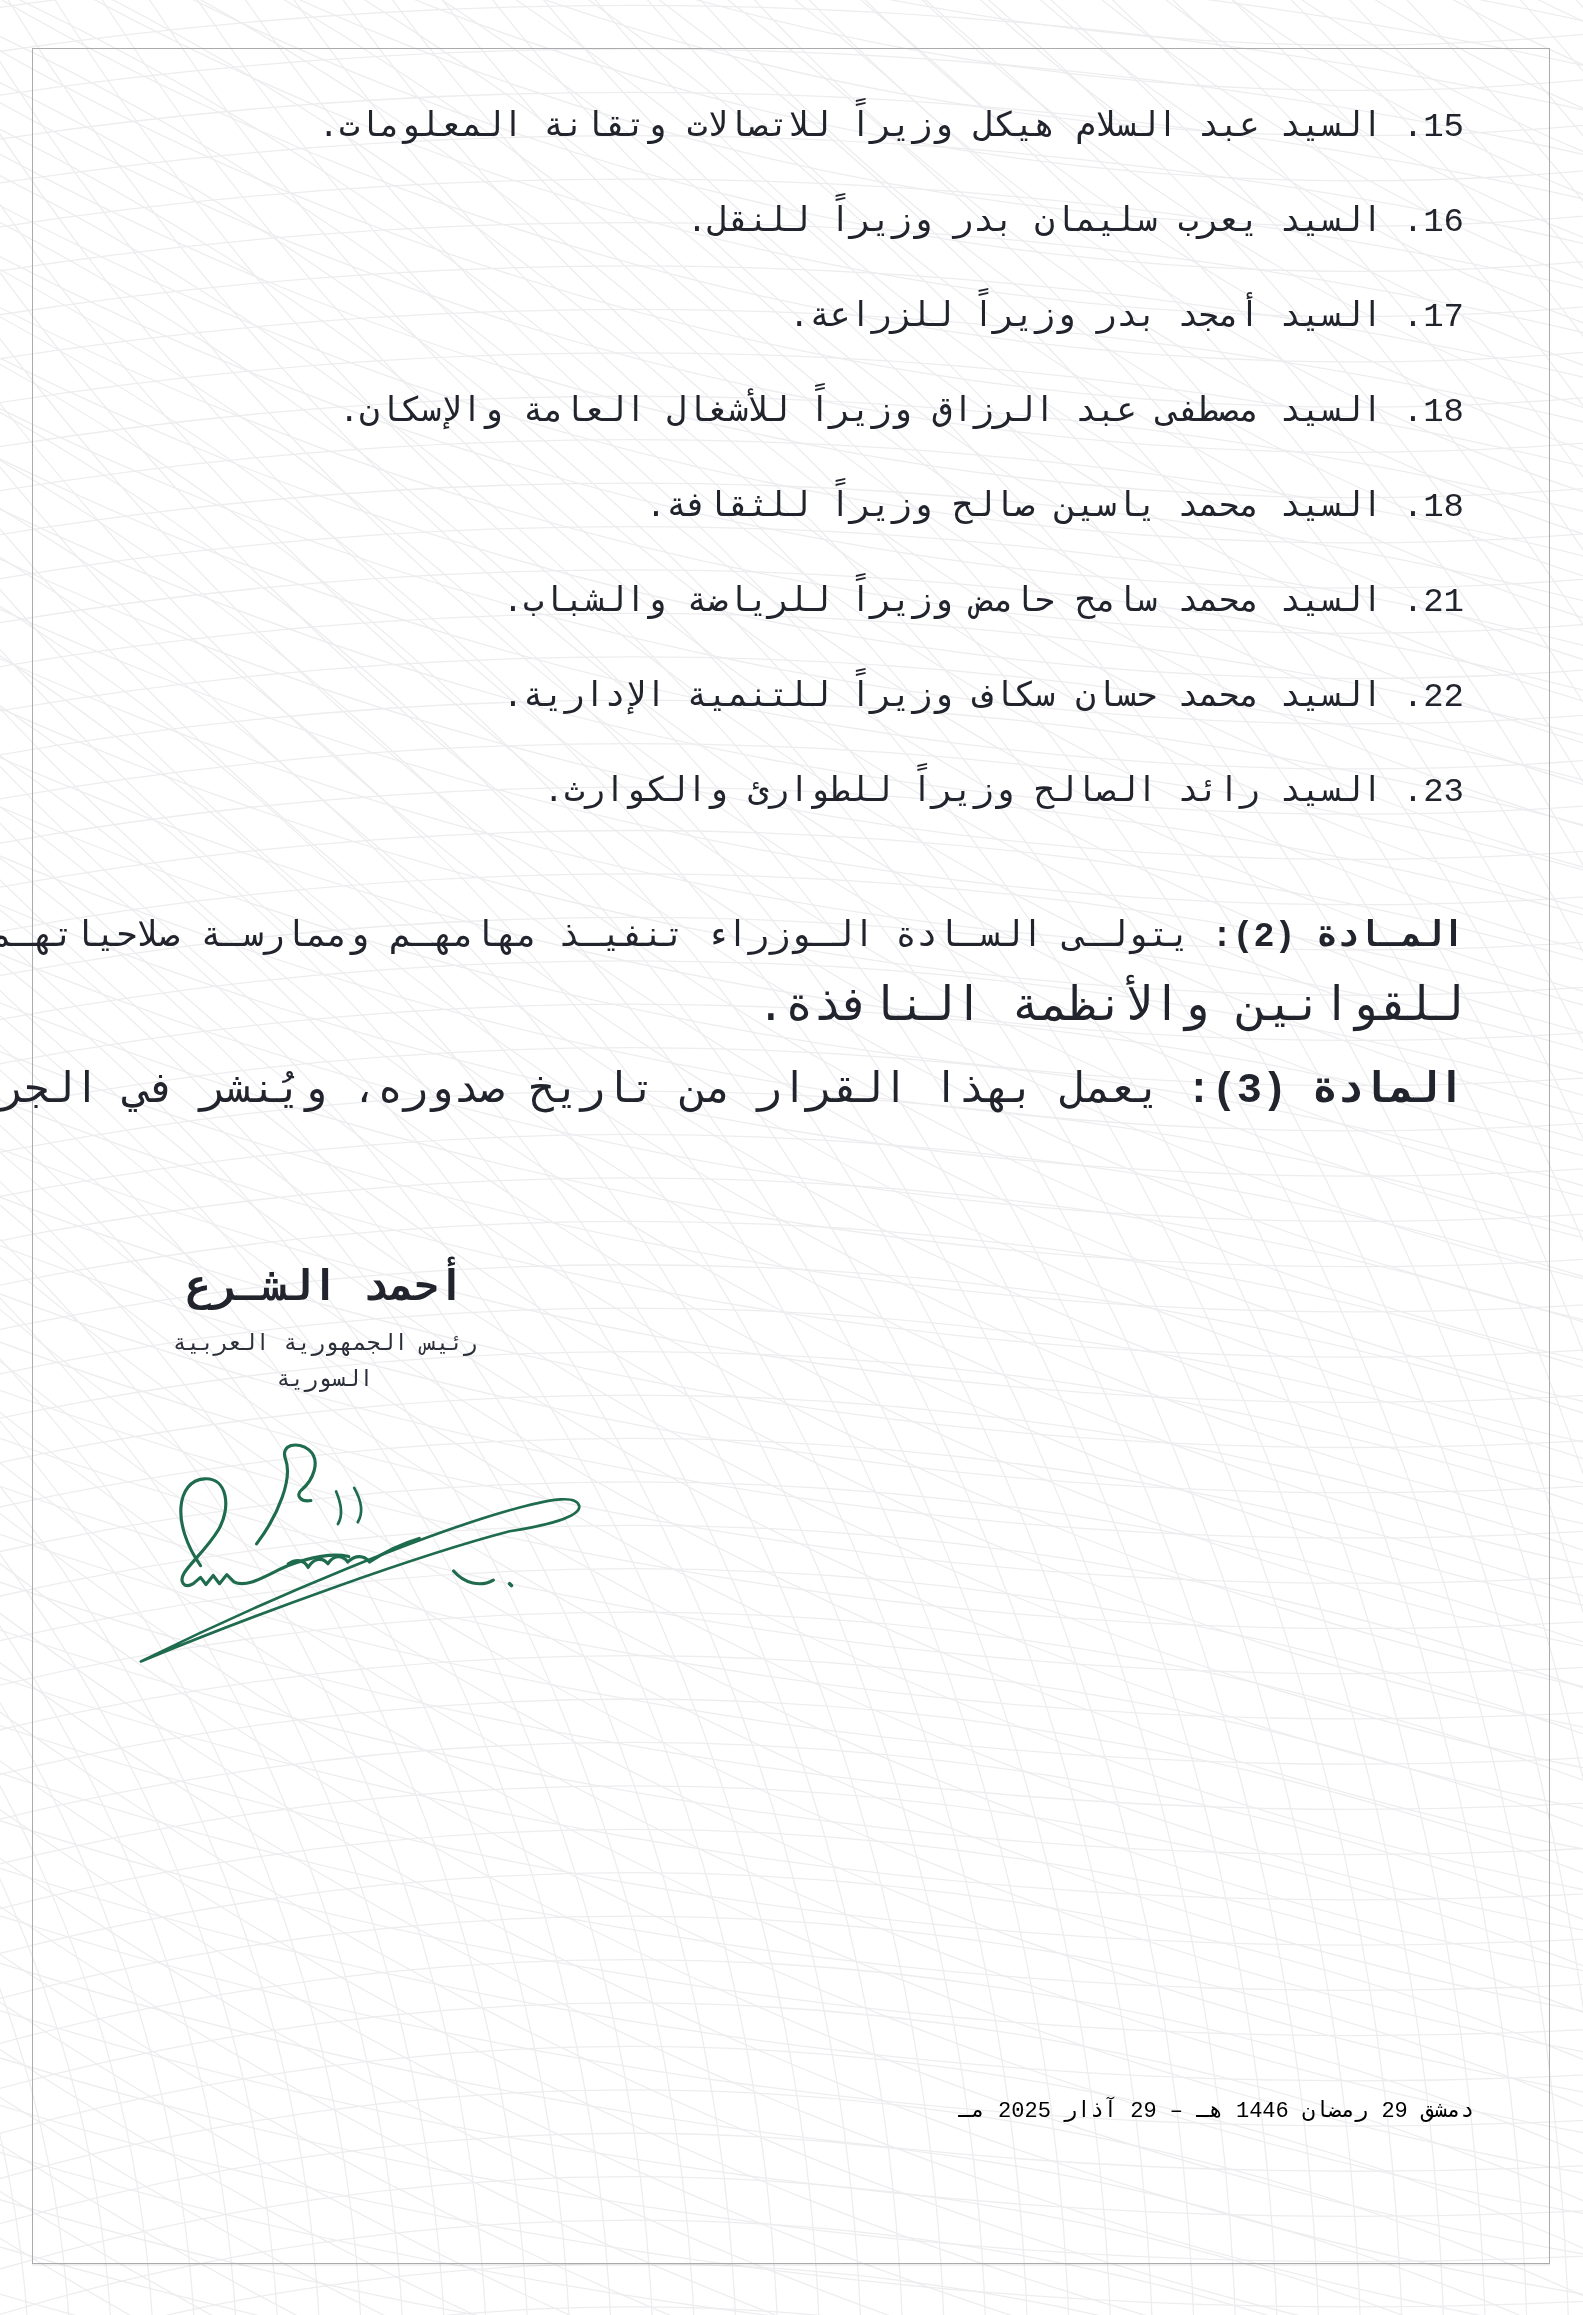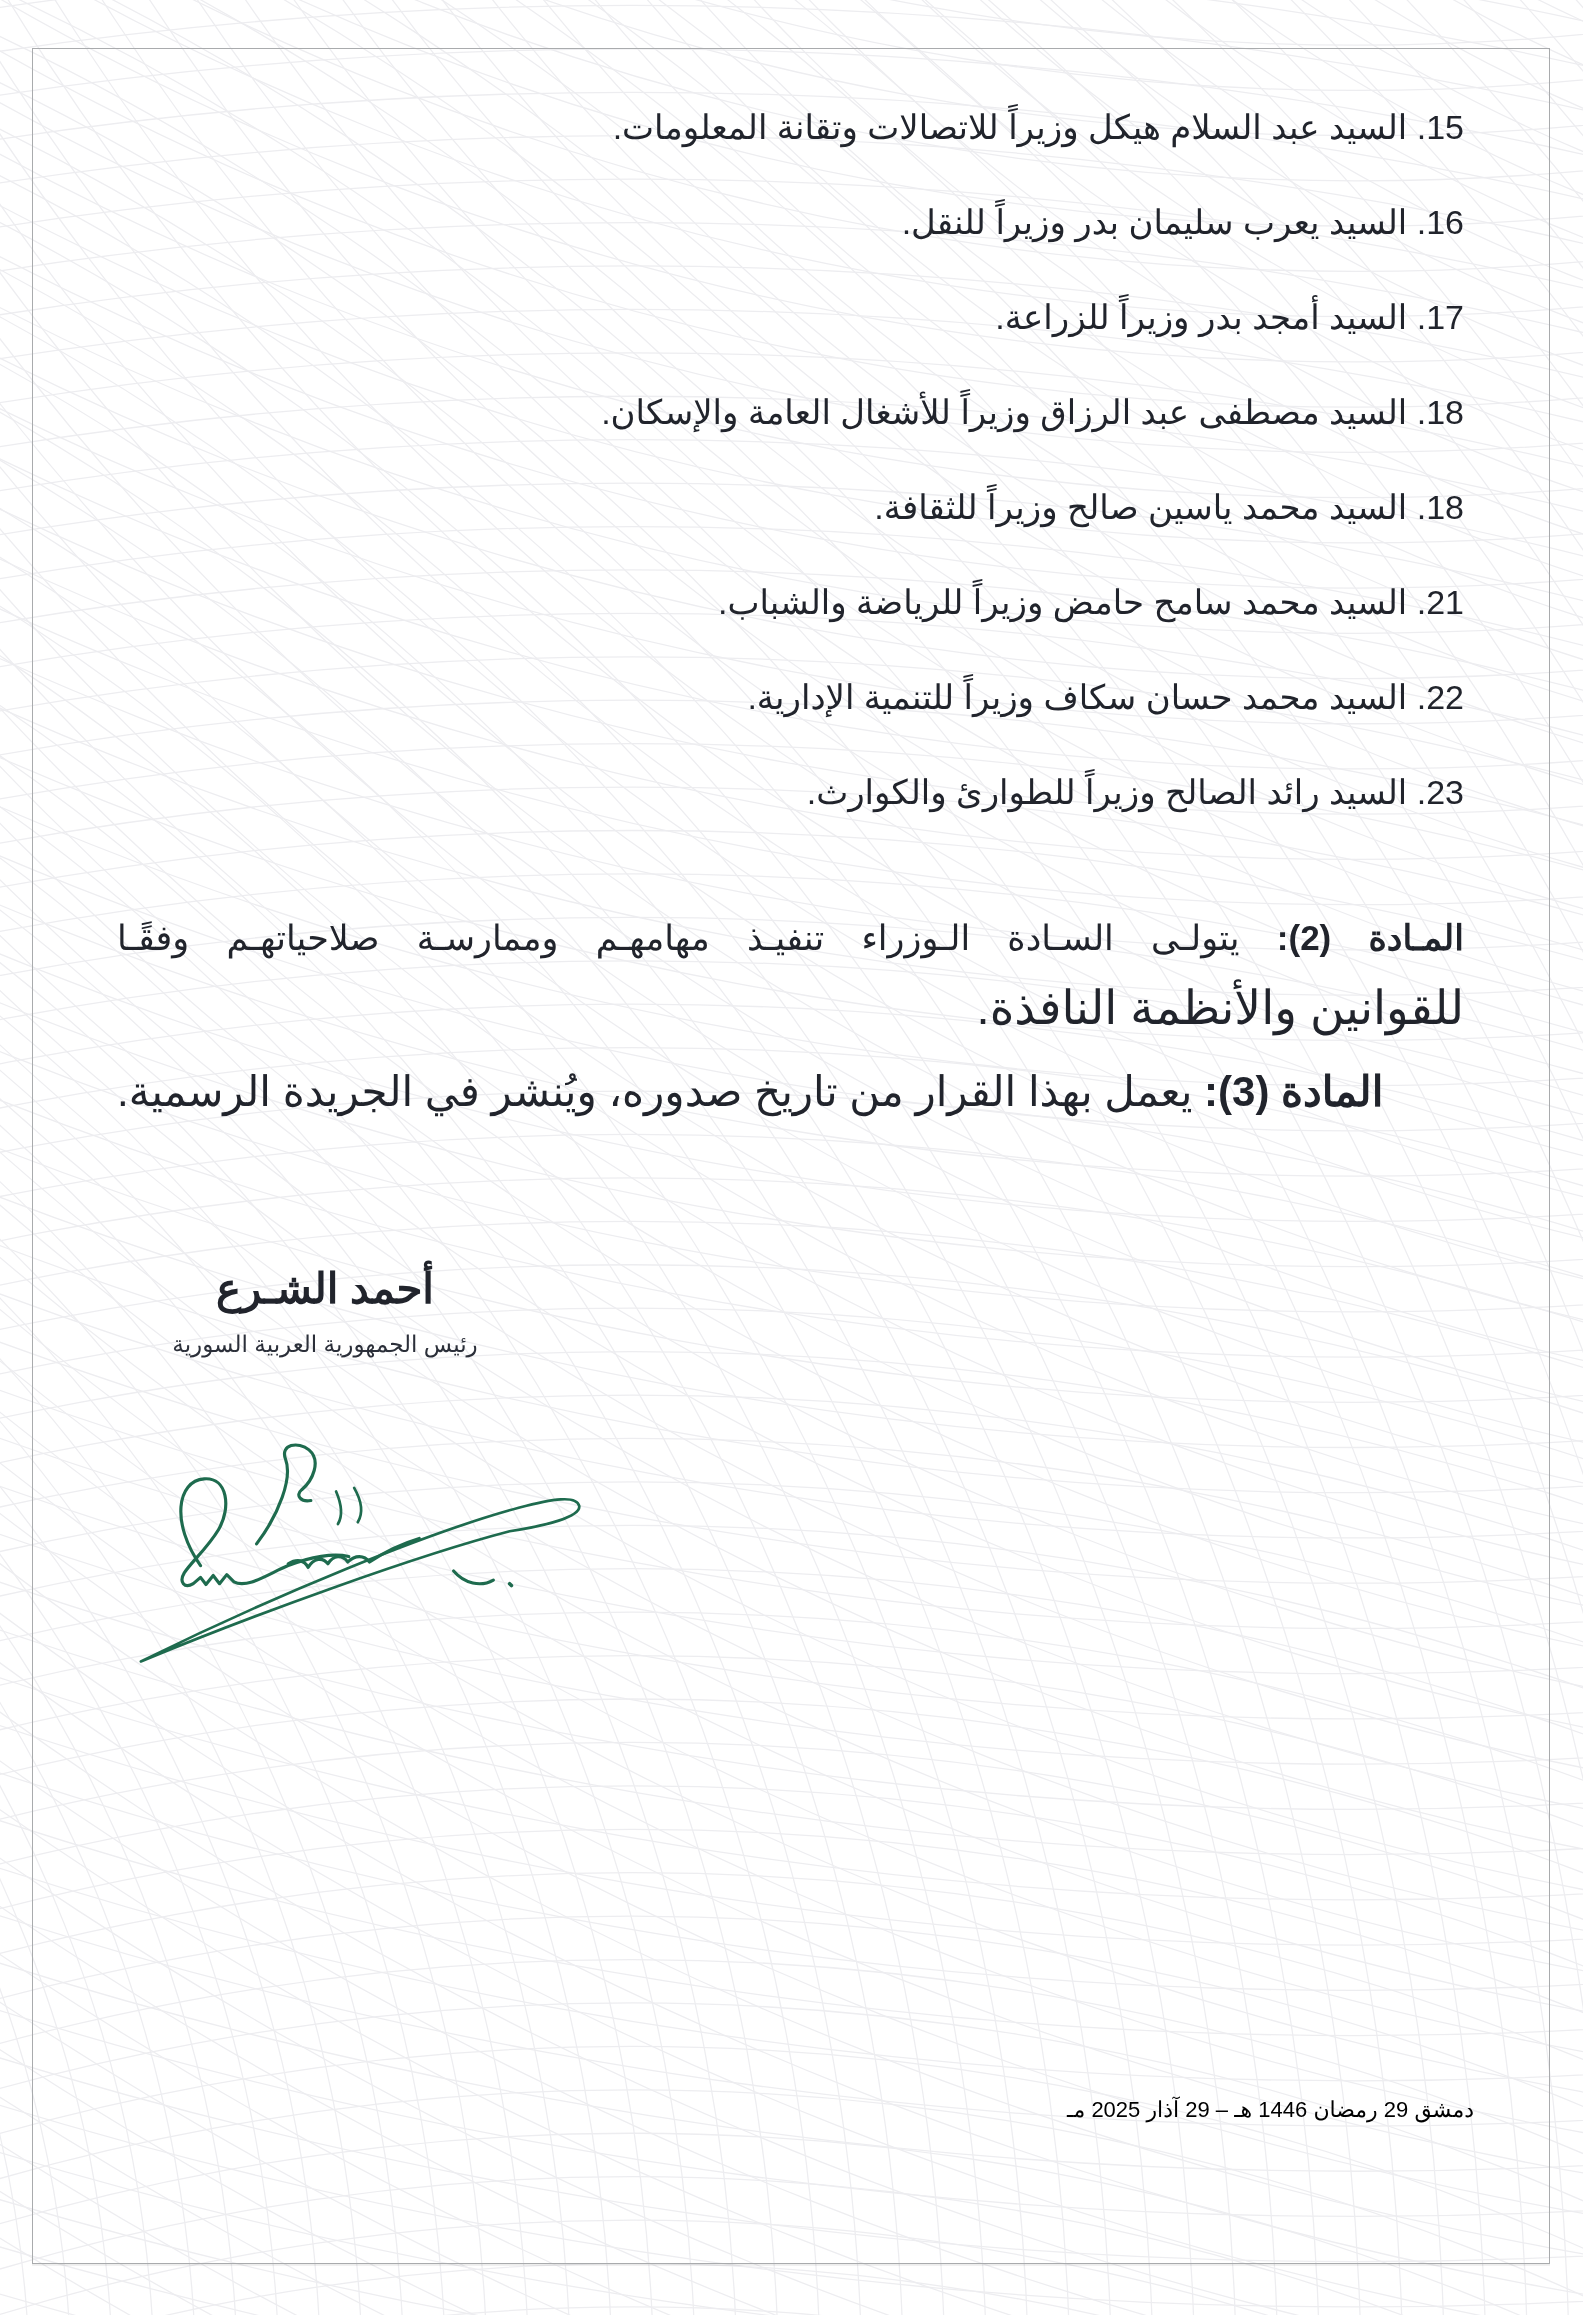--- a/index.html
+++ b/index.html
@@ -1,21 +1,21 @@
 <!DOCTYPE html>
 <html dir="rtl" lang="ar" style="font-size:14.5px"><head>
 <meta charset="utf-8">
 <style>
   html,body{margin:0;padding:0;background:#ffffff;}
   .page{
     position:relative;
     width:1584px;height:2316px;
     background:#ffffff;
     overflow:hidden;
-    font-family:Liberation Sans, sans-serif;
+    font-family:Liberation Mono, monospace;
     color:#21242c;
     direction:rtl;
   }
   .bg-svg{position:absolute;inset:0;width:100%;height:100%;}
   .frame{
     position:absolute;
     top:48px;left:33px;right:33px;bottom:52px;
     border:1.8px solid #a9abad;
     box-shadow:0 1.8px 0 rgba(0,0,0,0.07);
   }

